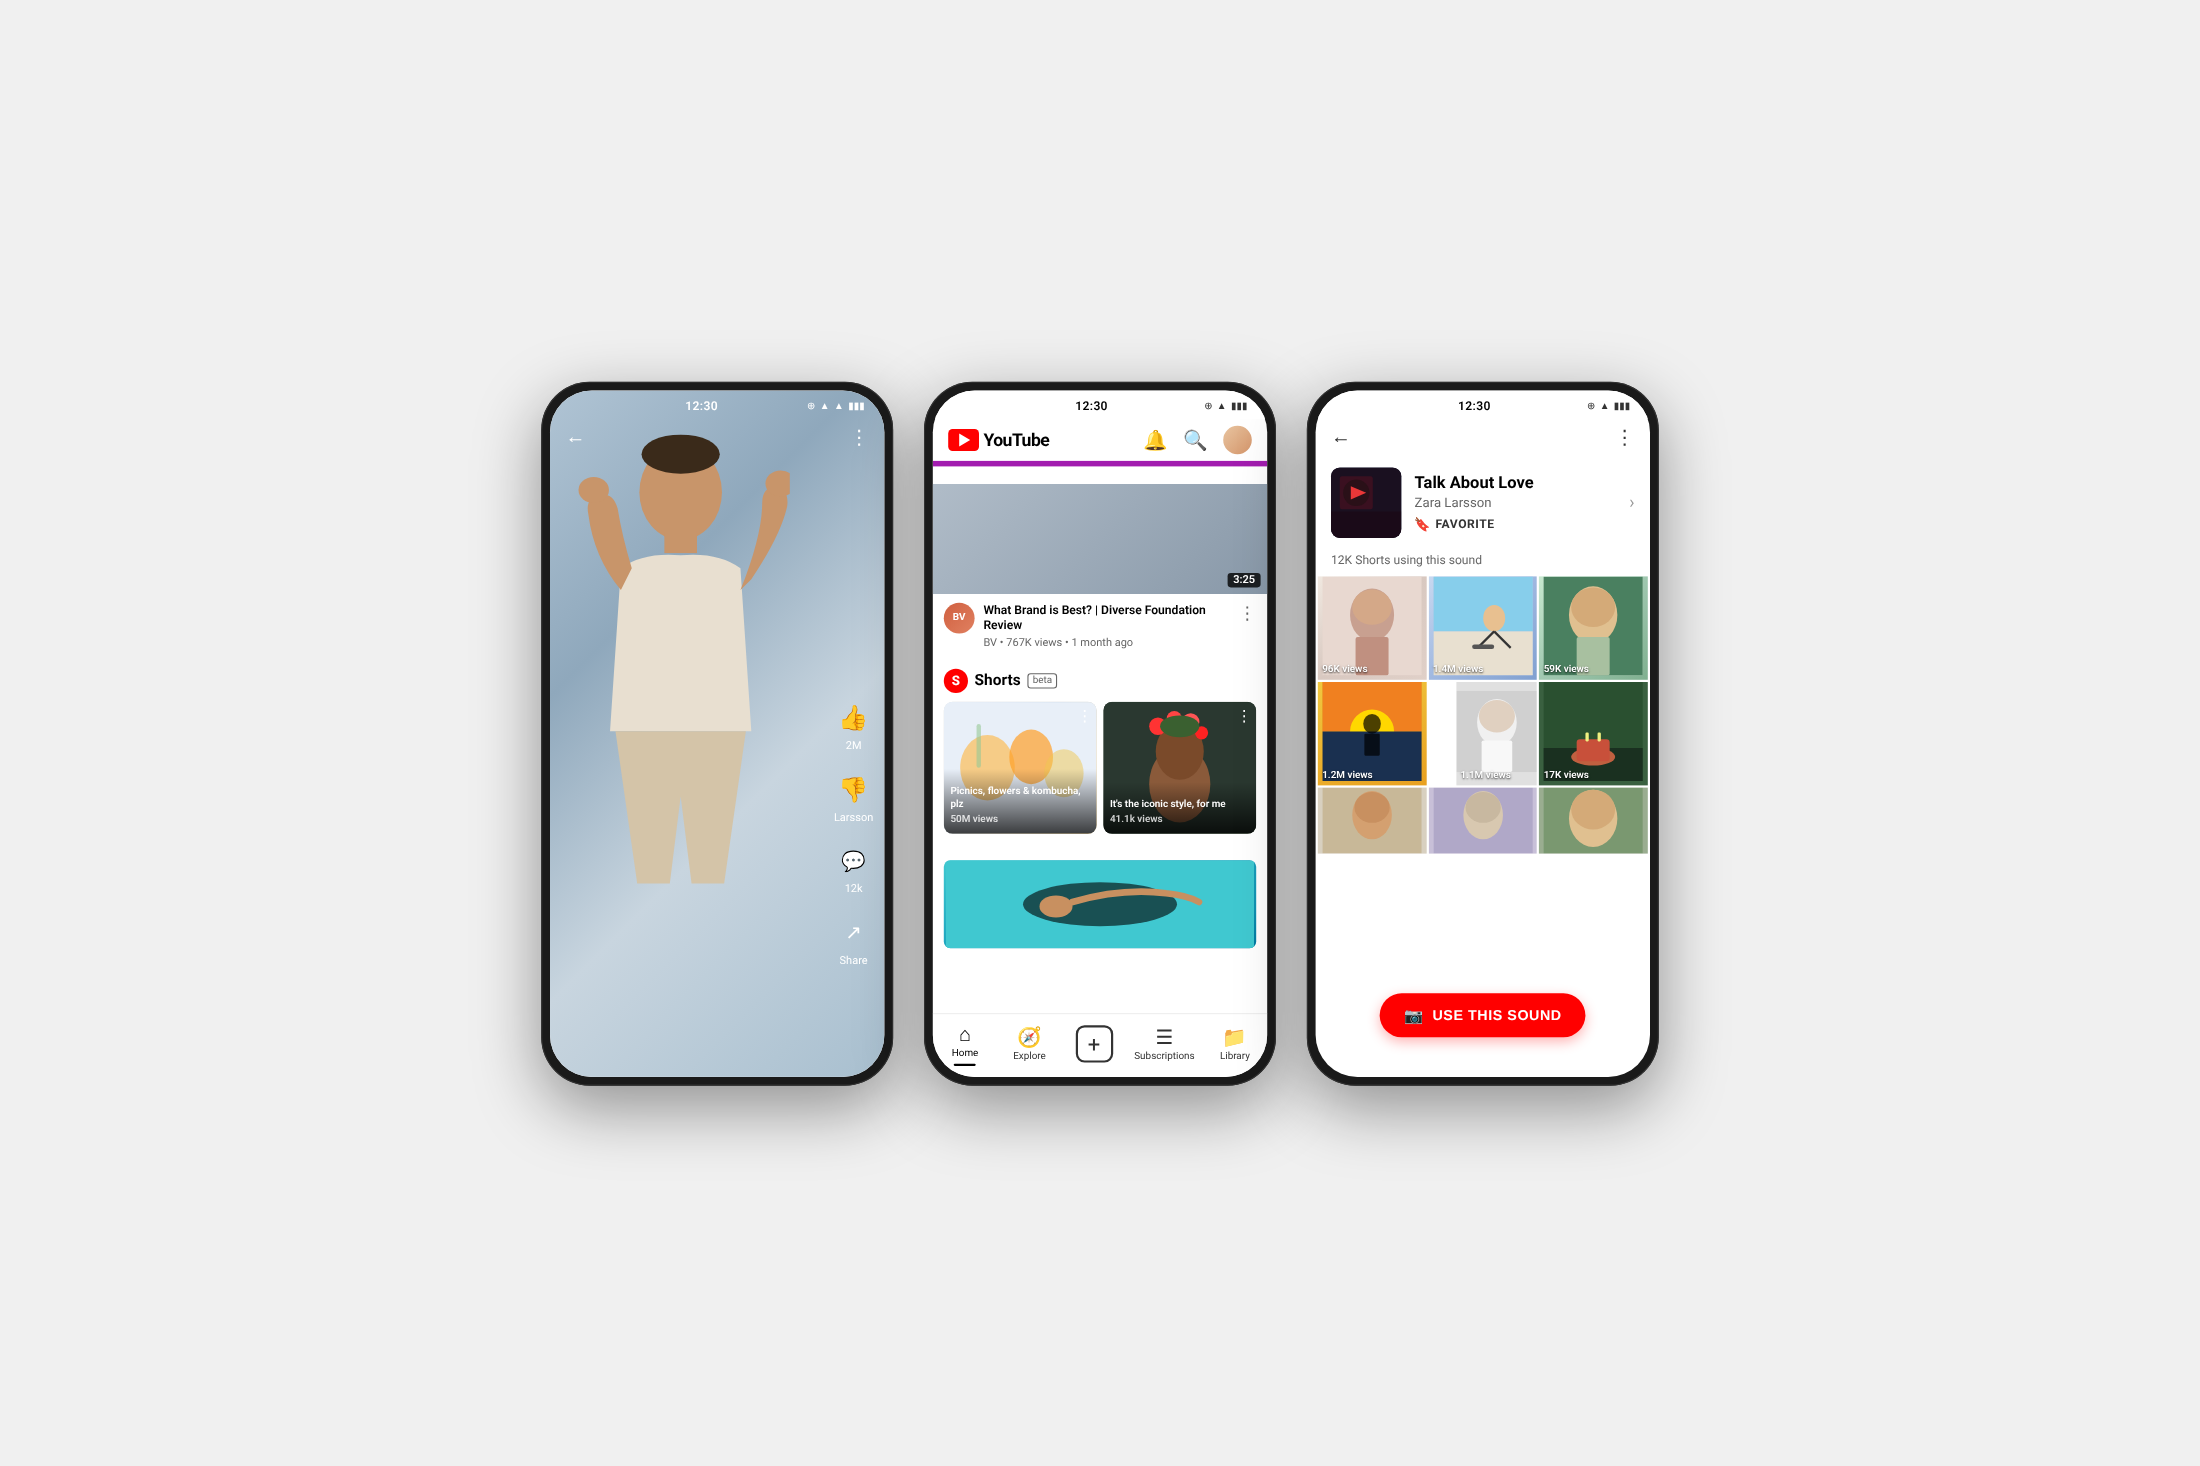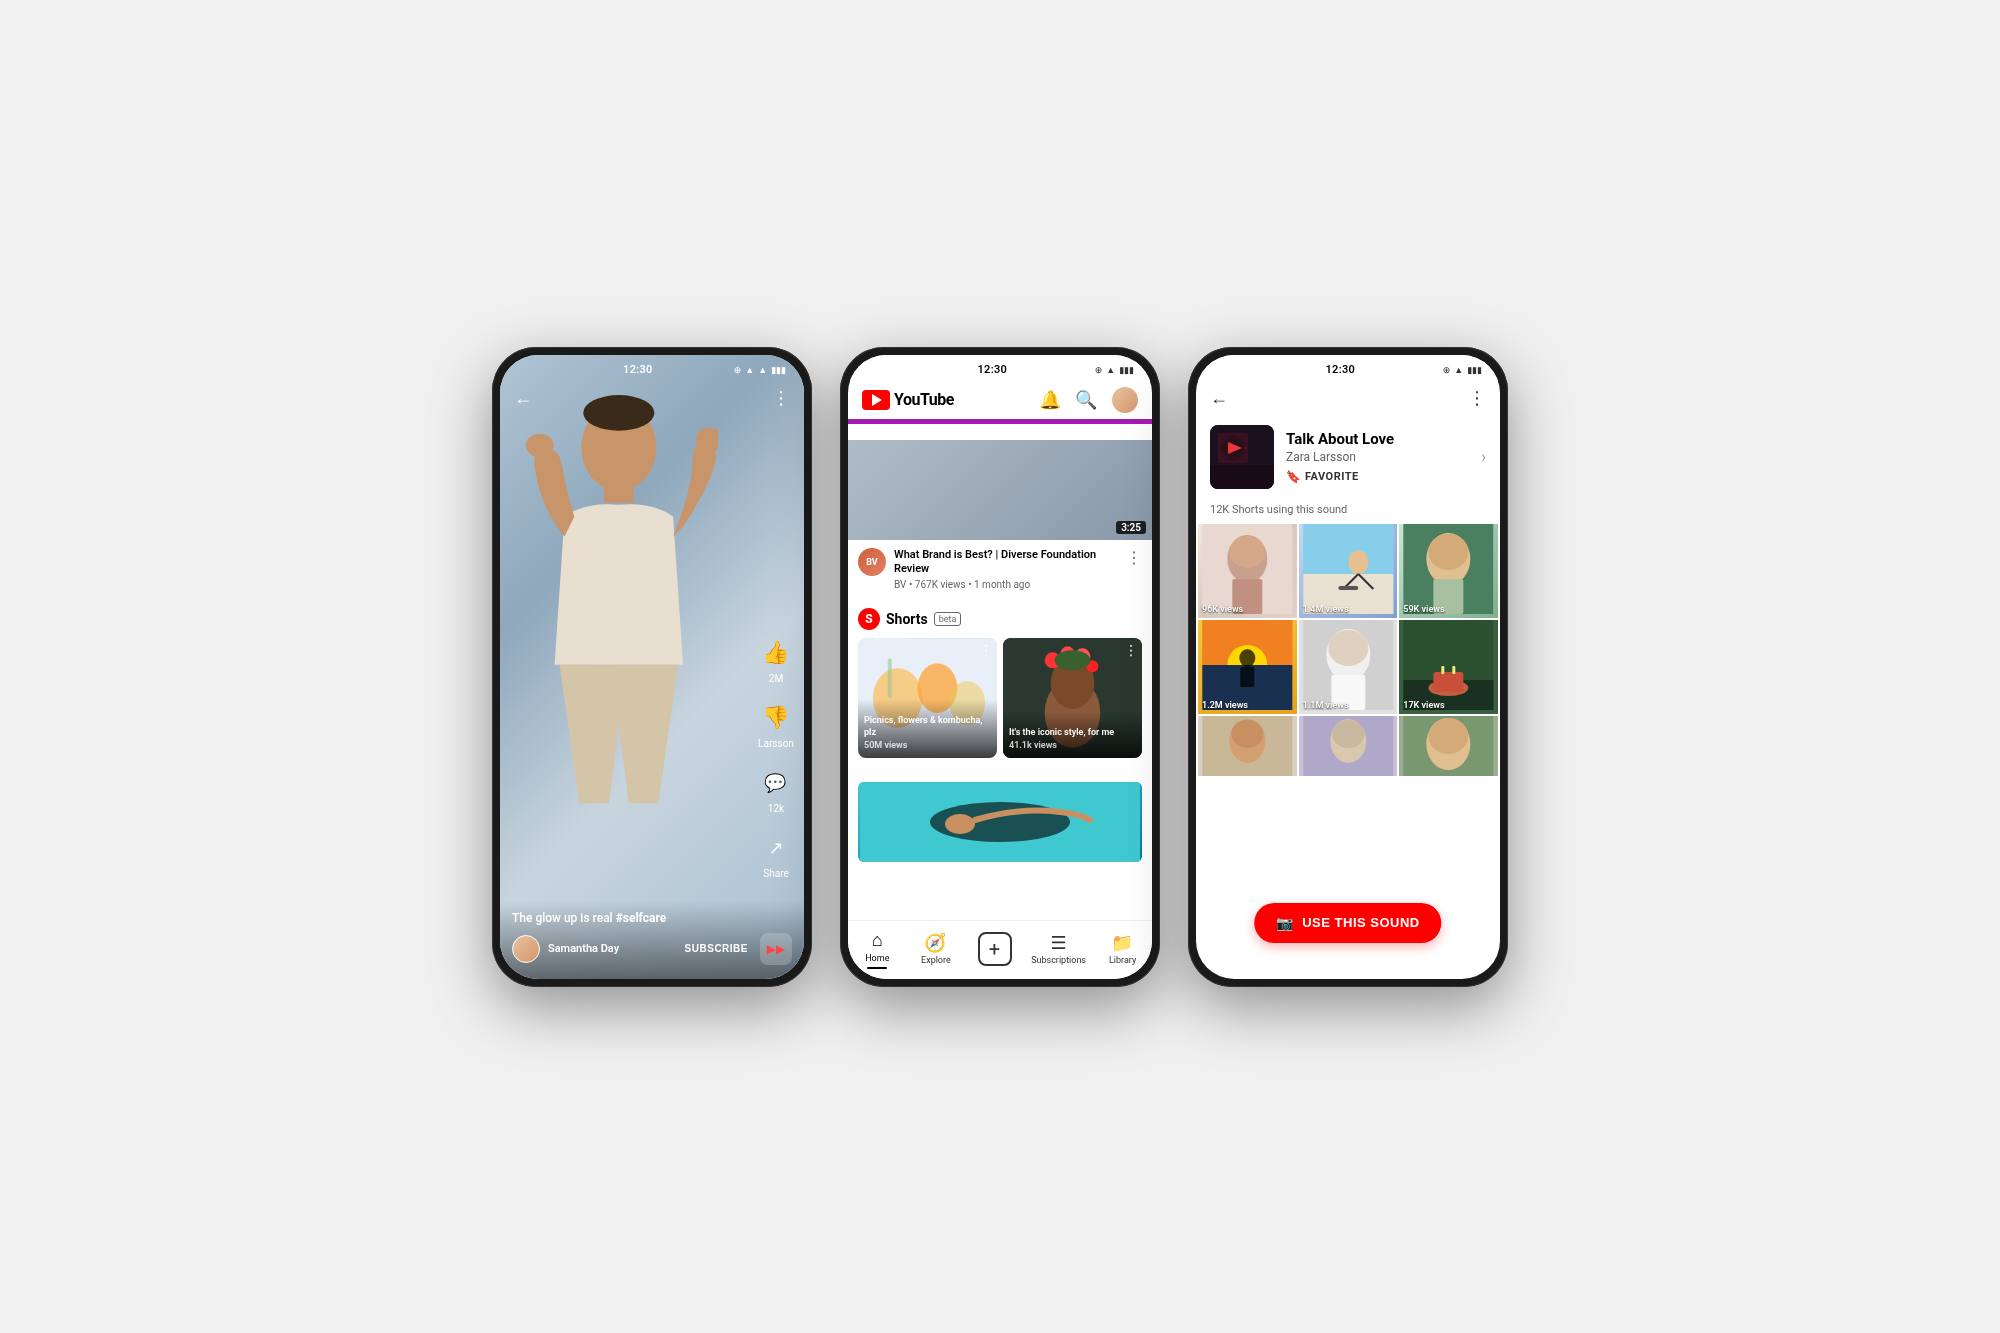--- a/index.html
+++ b/index.html
@@ -704,34 +704,20 @@
         <div class="action-item">
           <div class="action-icon" style="font-size:18px;">💬</div>
           <span class="action-label">12k</span>
         </div>
         <div class="action-item">
           <div class="action-icon" style="font-size:18px;">↗</div>
           <span class="action-label">Share</span>
         </div>
       </div>
 
-      <div class="shorts-bottom">
-        <div class="shorts-caption">
-          <span>The glow up is real</span>
-          <span class="hashtag">#selfcare</span>
-        </div>
-        <div class="shorts-user-row">
-          <div class="user-avatar"></div>
-          <span class="user-name">Samantha Day</span>
-          <button class="subscribe-btn">SUBSCRIBE</button>
-          <div class="sound-btn">
-            <span style="color:#ff4444;font-size:12px;">▶▶</span>
-          </div>
-        </div>
-      </div>
     </div>
   </div>
 
   <div class="phone">
     <div class="phone-inner">
       <div class="camera-dot"></div>
 
       <div class="status-bar light">
         <div style="width:24px;"></div>
         <span class="status-time">12:30</span>
@@ -948,21 +934,21 @@
             <rect width="90" height="45" fill="#f08020"></rect>
             <circle cx="45" cy="45" r="20" fill="#FFD700"></circle>
             <rect y="45" width="90" height="45" fill="#1a3050"></rect>
 
             <ellipse cx="45" cy="38" rx="8" ry="9" fill="rgba(0,0,0,0.7)"></ellipse>
             <rect x="38" y="47" width="14" height="20" fill="rgba(0,0,0,0.7)" rx="1"></rect>
           </svg>
           <span class="grid-views">1.2M views</span>
         </div>
 
-        <div class="sound-grid-item" style="background:#e0e0e0;">
+        <div class="sound-grid-item" style="background:#e0e0e0;margin-left:25px;">
           <svg width="100%" height="90" viewBox="0 0 90 90">
             <rect width="90" height="90" fill="#d0d0d0"></rect>
 
             <ellipse cx="45" cy="35" rx="22" ry="26" fill="#f0f0f0"></ellipse>
             <ellipse cx="45" cy="28" rx="20" ry="18" fill="#e0d0c0"></ellipse>
             <rect x="28" y="55" width="34" height="35" fill="#f8f8f8" rx="2"></rect>
           </svg>
           <span class="grid-views">1.1M views</span>
         </div>
 

